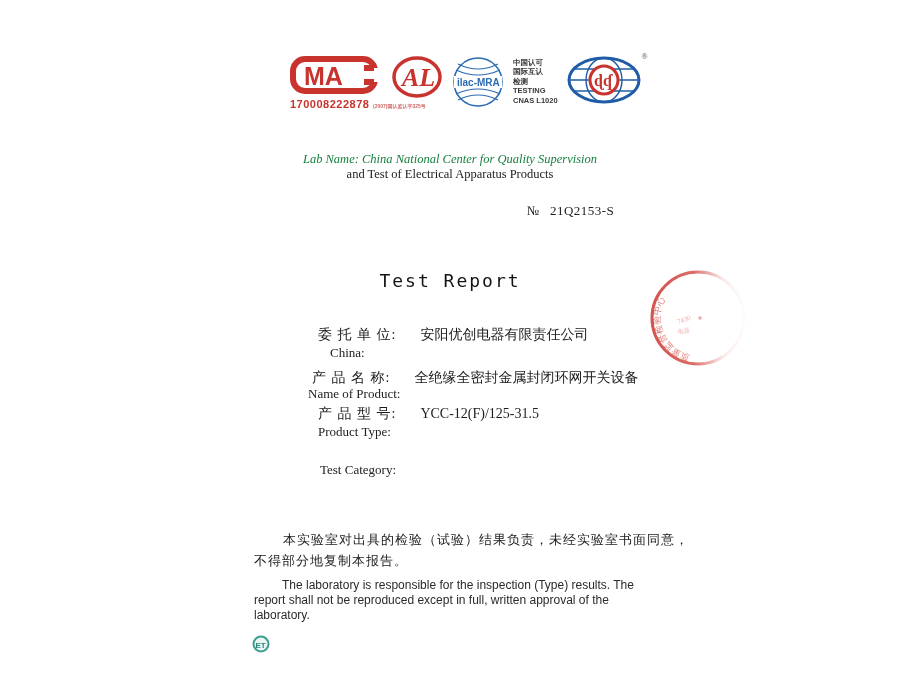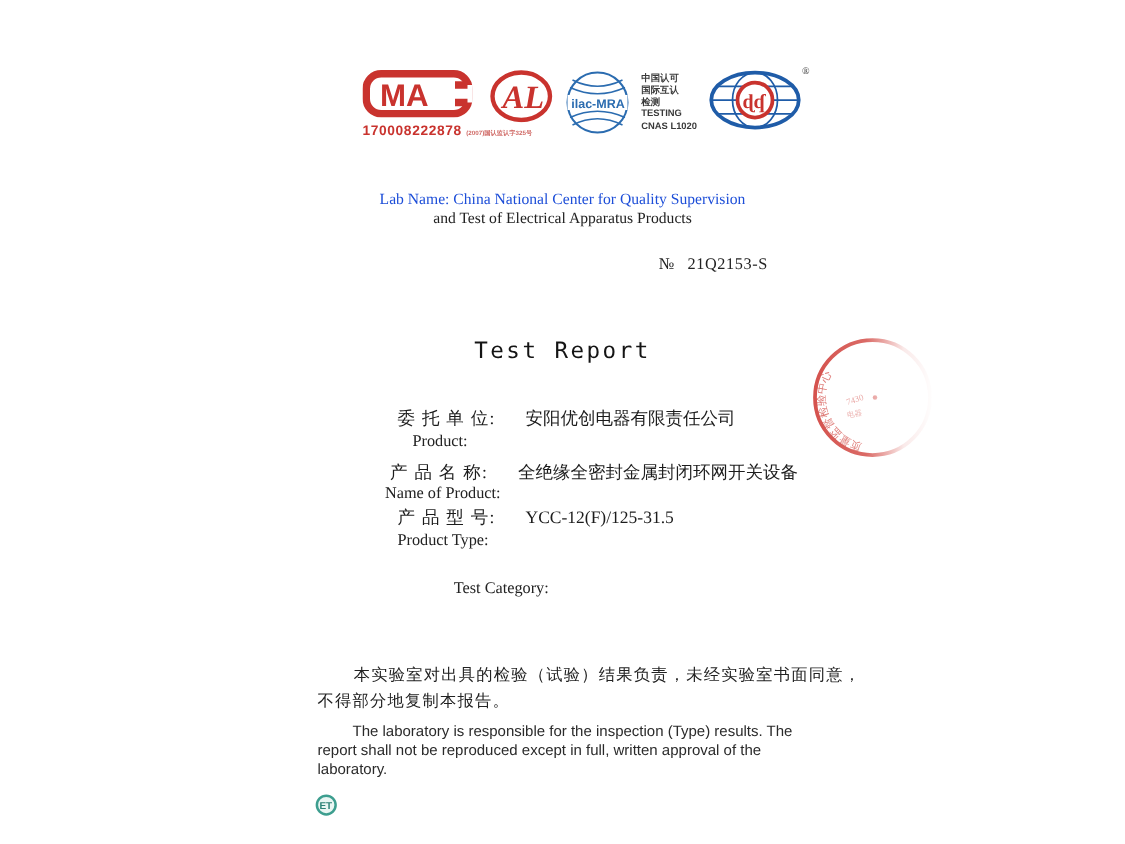--- a/index.html
+++ b/index.html
@@ -13,21 +13,21 @@
   .cma-wrap{width:92px;margin-left:40px;}
   .cma-num{font-family:"Liberation Sans",sans-serif;font-weight:bold;color:#c9332e;font-size:11px;letter-spacing:.5px;line-height:1;margin-top:1px;white-space:nowrap;}
   .cma-note{display:inline;font-size:5px;color:#d06a66;letter-spacing:0;}
   .accred{font-family:"Liberation Sans",sans-serif;font-size:7.5px;line-height:1.25;color:#3a3a3a;font-weight:bold;white-space:nowrap;padding-top:2px;}
   .globe-wrap{position:relative;}
   .reg{position:absolute;right:-7px;top:-4px;font-size:8px;color:#444;}
 
   
   .labname-zh{position:absolute;left:0;top:132px;width:420px;text-align:center;
       font-weight:bold;font-size:15px;letter-spacing:.5px;color:#171717;}
-  .labname-en1{position:absolute;left:0;top:152px;width:420px;text-align:center;font-size:12.5px;color:#1d4ed8;}
+  .labname-en1{position:absolute;left:0;top:152px;width:420px;text-align:center;font-size:12.5px;color:#15803d;font-style:italic;}
   .labname-en2{position:absolute;left:0;top:167px;width:420px;text-align:center;font-size:12.5px;color:#222;}
 
   
   .repno{position:absolute;left:287px;top:203px;font-size:13px;color:#222;letter-spacing:.5px;}
   .repno .no-sign{margin-right:10px;}
 
   
   .title-zh{position:absolute;left:0;top:236px;width:420px;text-align:center;
       font-weight:bold;font-size:24px;letter-spacing:3px;color:#141414;}
   .title-en{position:absolute;left:0;top:270px;width:420px;text-align:center;
@@ -36,21 +36,21 @@
   
   .seal{position:absolute;left:648px;top:268px;}
 
   
   .field-zh{position:absolute;font-size:14px;color:#1c1c1c;white-space:nowrap;}
   .field-zh .lab{letter-spacing:1px;margin-right:24px;}
   .field-en{position:absolute;font-size:13px;color:#222;white-space:nowrap;}
   .f1z{left:78px;top:326px;} .f1e{left:90px;top:345px;}
   .f2z{left:72px;top:369px;} .f2e{left:68px;top:386px;}
   .f3z{left:78px;top:405px;} .f3e{left:78px;top:424px;}
-  .f4z{left:78px;top:444px;} .f4e{left:80px;top:462px;margin-left:43px;}
+  .f4z{left:78px;top:444px;} .f4e{left:80px;top:462px;}
 
   
   .disc-zh1{position:absolute;left:43px;top:531px;font-size:13px;letter-spacing:1px;color:#222;white-space:nowrap;}
   .disc-zh2{position:absolute;left:14px;top:552px;font-size:13px;letter-spacing:1px;color:#222;white-space:nowrap;}
   .disc-en{position:absolute;left:14px;top:578px;width:398px;font-family:"Liberation Sans",sans-serif;
       font-size:12px;line-height:1.25;color:#2a2a2a;text-indent:28px;}
 
   
   .ministamp{position:absolute;left:252px;top:635px;}
 </style>
@@ -114,21 +114,21 @@
     <div class="labname-en2">and Test of Electrical Apparatus Products</div>
 
     <div class="repno">
       <span class="no-sign">№</span><span>21Q2153-S</span>
     </div>
 
     <div class="title-en">Test  Report</div>
 
     <div class="field-zh f1z">
       <span class="lab">委 托 单 位:</span><span>安阳优创电器有限责任公司</span></div>
-    <div class="field-en f1e">Product:</div>
+    <div class="field-en f1e">China:</div>
 
     <div class="field-zh f2z">
       <span class="lab">产 品 名 称:</span><span>全绝缘全密封金属封闭环网开关设备</span></div>
     <div class="field-en f2e">Name of Product:</div>
 
     <div class="field-zh f3z">
       <span class="lab">产 品 型 号:</span><span>YCC-12(F)/125-31.5</span></div>
     <div class="field-en f3e">Product Type:</div>
 
     <div class="field-en f4e">Test Category:</div>

